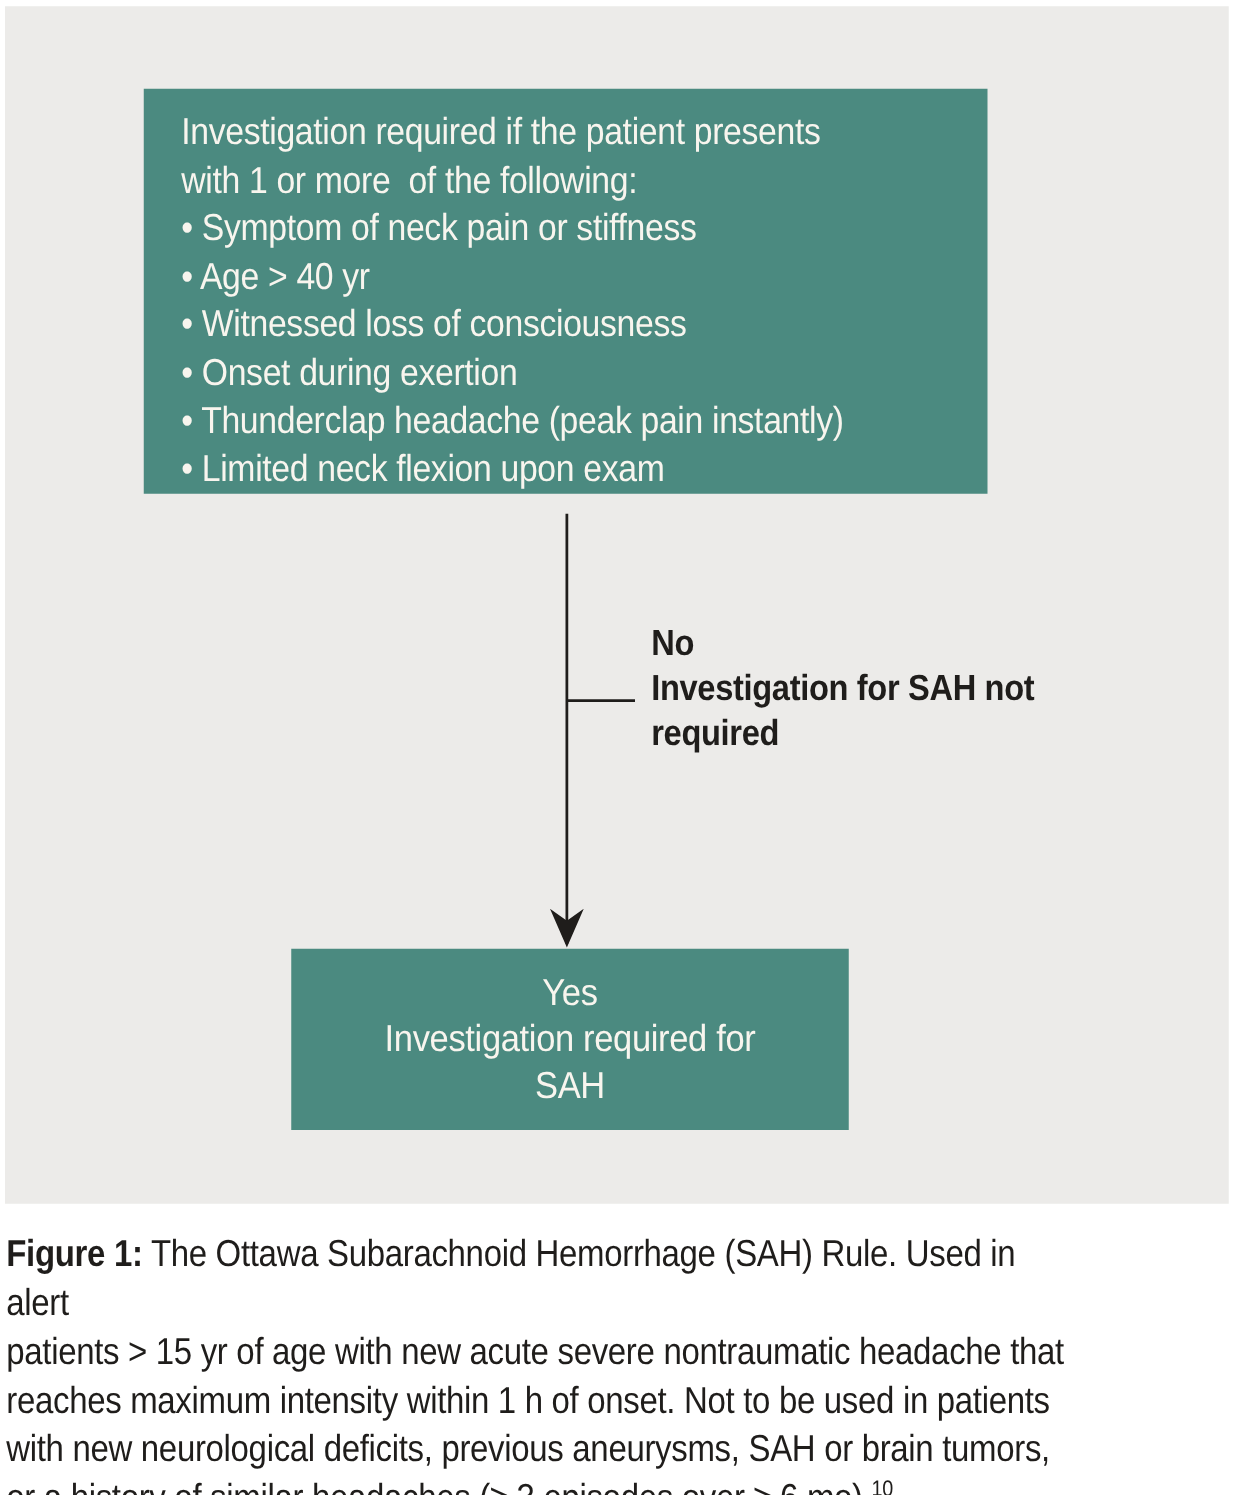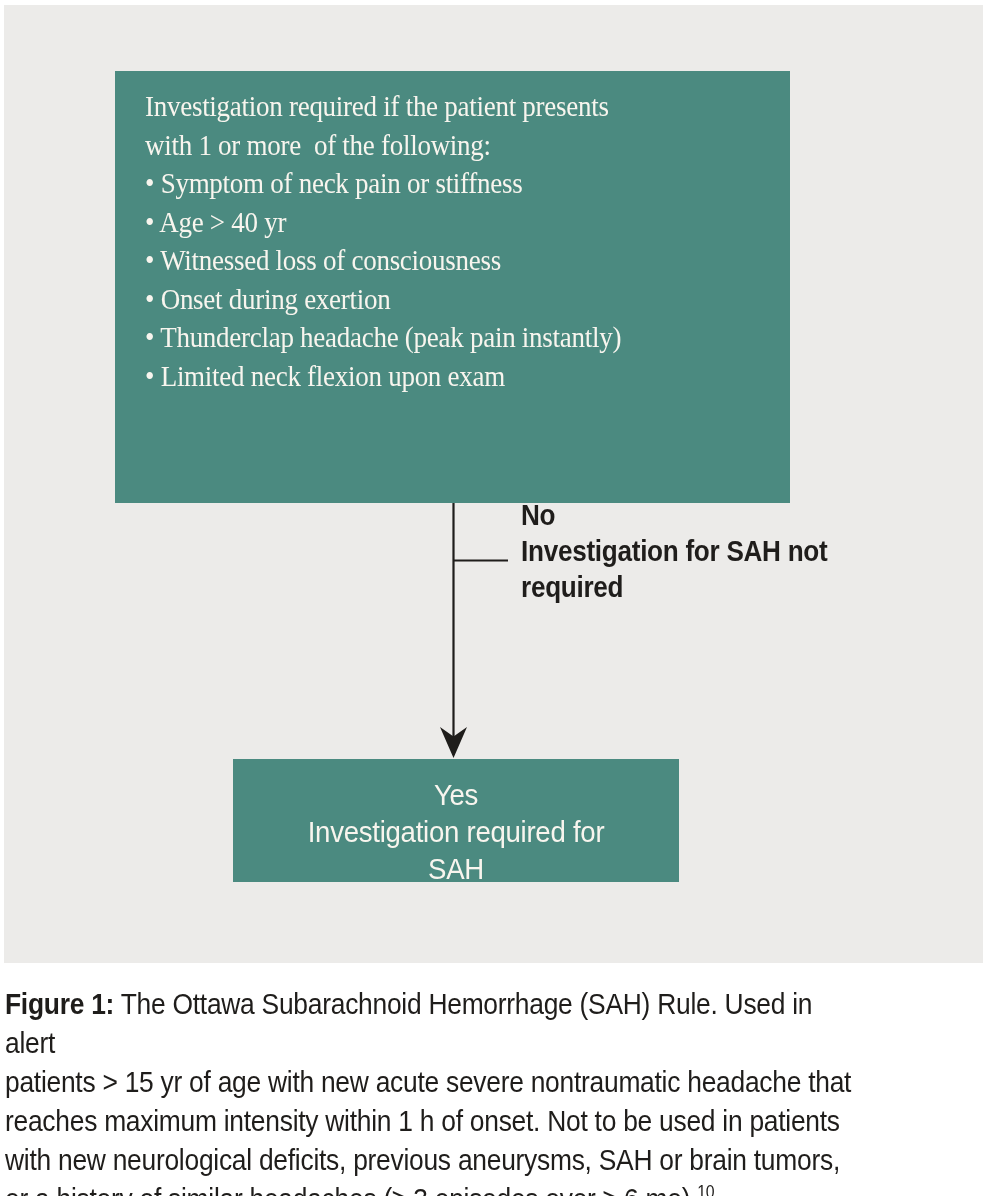--- a/index.html
+++ b/index.html
@@ -19,24 +19,23 @@
   }
   .panel {
     position: absolute;
     left: 4px; top: 5px;
     width: 979px; height: 958px;
     background: var(--panel-bg);
   }
   .decision-box {
     position: absolute;
     left: 115px; top: 71px;
-    width: 675px; height: 432px;
+    width: 675px; height: 324px;
     background: var(--box-fill);
     padding: 16px 20px 0 30px;
-    font-family: Liberation Serif, serif;
   }
   .db-line {
     color: var(--box-text);
     font-size: 30px;
     line-height: 38.5px;
     white-space: pre-wrap;
     transform: scaleX(0.90);
     transform-origin: left center;
     letter-spacing: -0.3px;
   }
@@ -56,21 +55,21 @@
     font-size: 29px;
     line-height: 36px;
     white-space: pre-wrap;
     transform: scaleX(0.90);
     transform-origin: left center;
     letter-spacing: -0.3px;
   }
   .yes-box {
     position: absolute;
     left: 233px; top: 759px;
-    width: 446px; height: 123px;
+    width: 446px; height: 145px;
     background: var(--box-fill);
     text-align: center;
     padding-top: 17px;
   }
   .yb-line {
     color: var(--box-text);
     font-size: 30px;
     line-height: 37px;
     white-space: pre-wrap;
     transform: scaleX(0.92);

